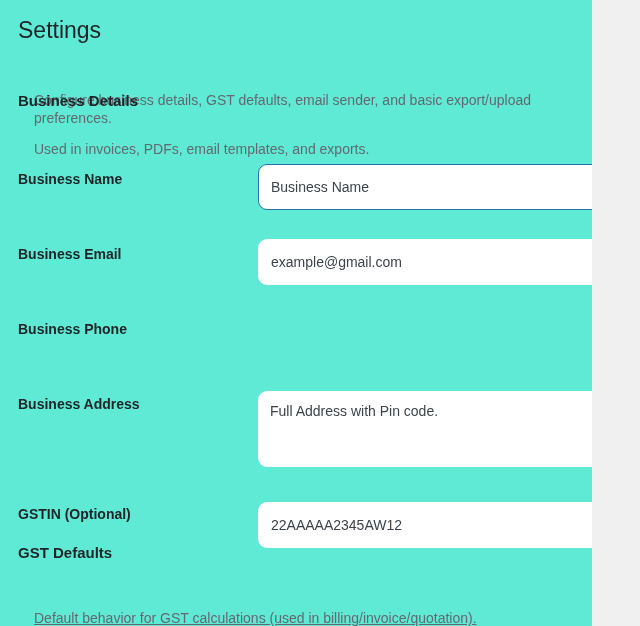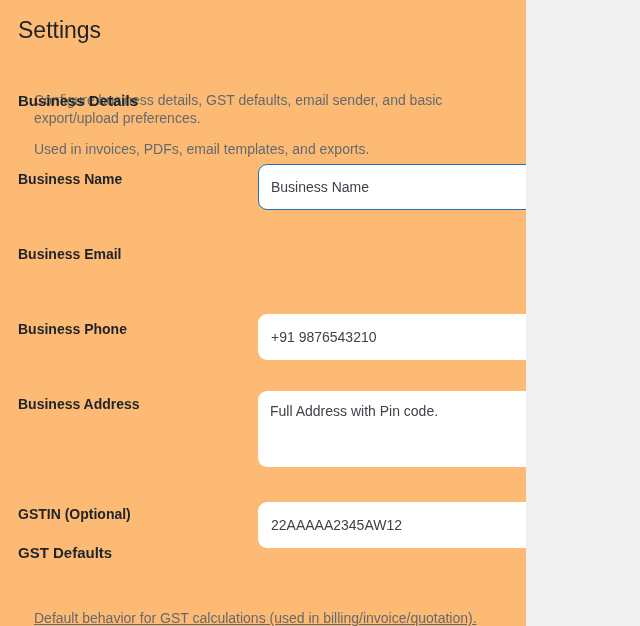--- a/index.html
+++ b/index.html
@@ -4,22 +4,22 @@
 <style>
   html,body{margin:0;padding:0;}
   body{
     width:640px;height:626px;
     background:#f0f0f1;
     font-family:"Liberation Sans", sans-serif;
     -webkit-font-smoothing:antialiased;
   }
   .screen{
     position:relative;
-    width:526px;height:626px;
-    background:#fdba74;
+    width:592px;height:626px;
+    background:#5eead4;
     overflow:hidden;
   }
   .page-title{
     position:absolute;left:18px;top:16px;
     margin:0;
     font-size:23px;font-weight:400;line-height:29px;
     color:#1d2327;
   }
   .desc{
     position:absolute;left:18px;margin:16px;
@@ -86,23 +86,23 @@
   <p class="desc p1">Configure business details, GST defaults, email sender, and basic export/upload preferences.</p>
 
   <h2 class="section-heading h2-1">Business Details</h2>
 
   <p class="desc p2">Used in invoices, PDFs, email templates, and exports.</p>
 
   <div class="field-label l1">Business Name</div>
   <input type="text" class="text-input focused in1" value="Business Name" style="">
 
   <div class="field-label l2">Business Email</div>
+  <input type="text" class="text-input in2" value="example@gmail.com" style="">
 
   <div class="field-label l3">Business Phone</div>
-  <input type="text" class="text-input in3" value="+91 9876543210" style="">
 
   <div class="field-label l4">Business Address</div>
   <textarea class="text-area" style="">Full Address with Pin code.</textarea>
 
   <div class="field-label l5">GSTIN (Optional)</div>
   <input type="text" class="text-input in4" value="22AAAAA2345AW12" style="">
 
   <h2 class="section-heading h2-2">GST Defaults</h2>
 
   <p class="desc p3">Default behavior for GST calculations (used in billing/invoice/quotation).</p>

